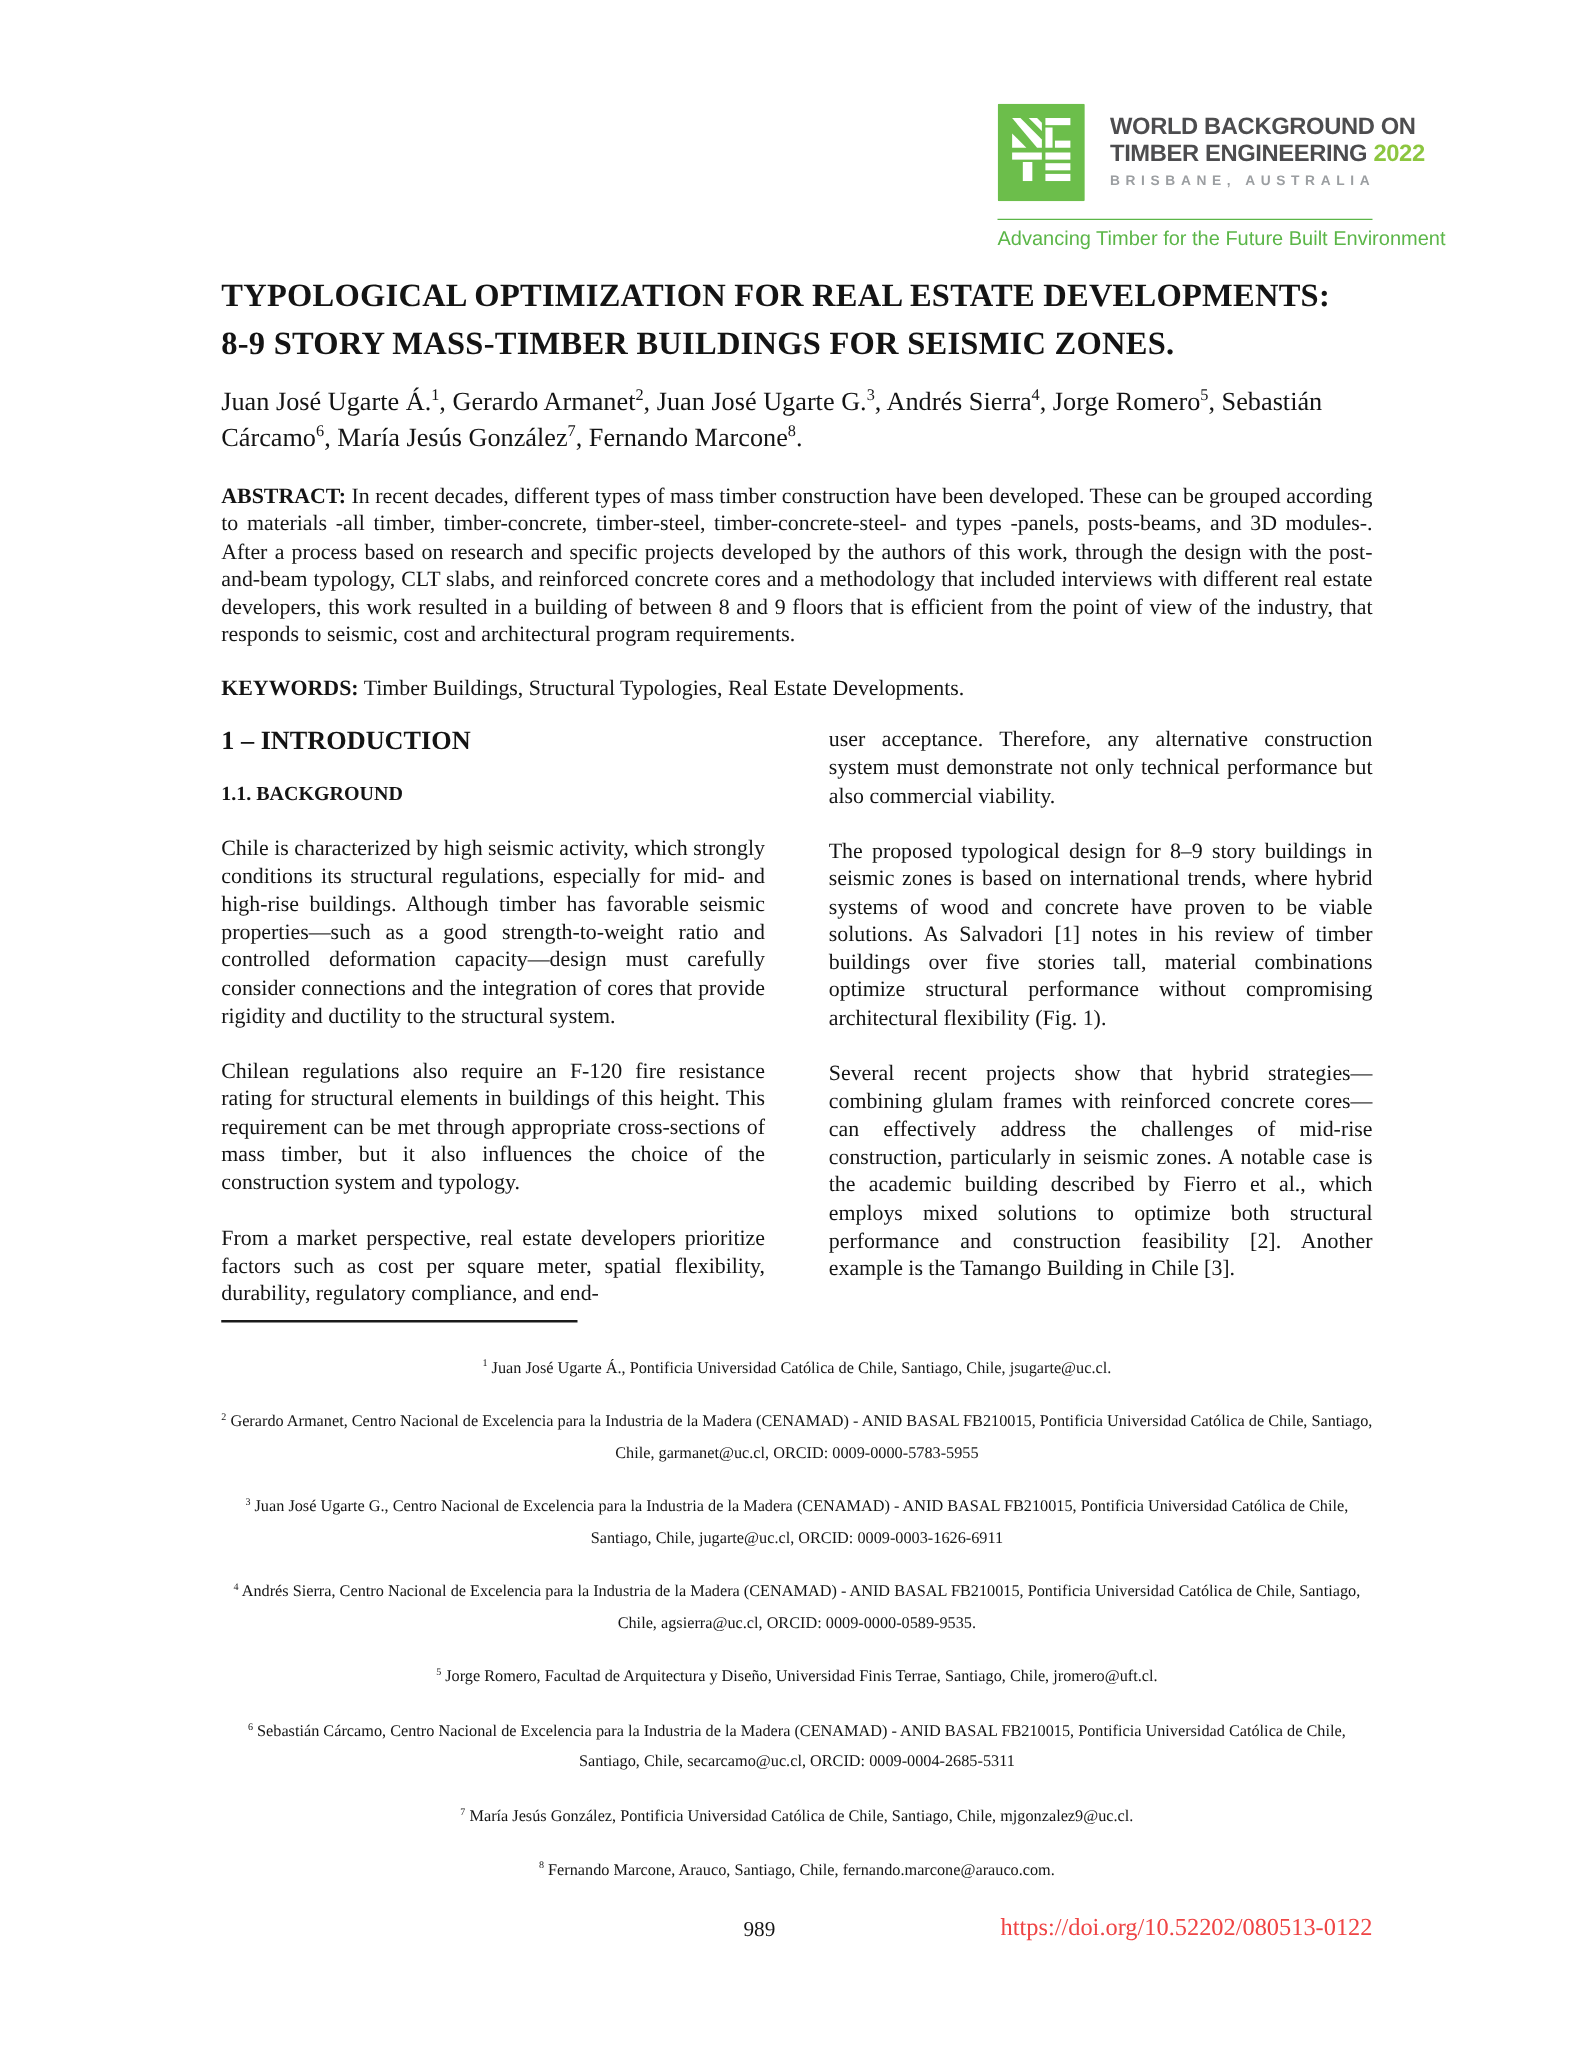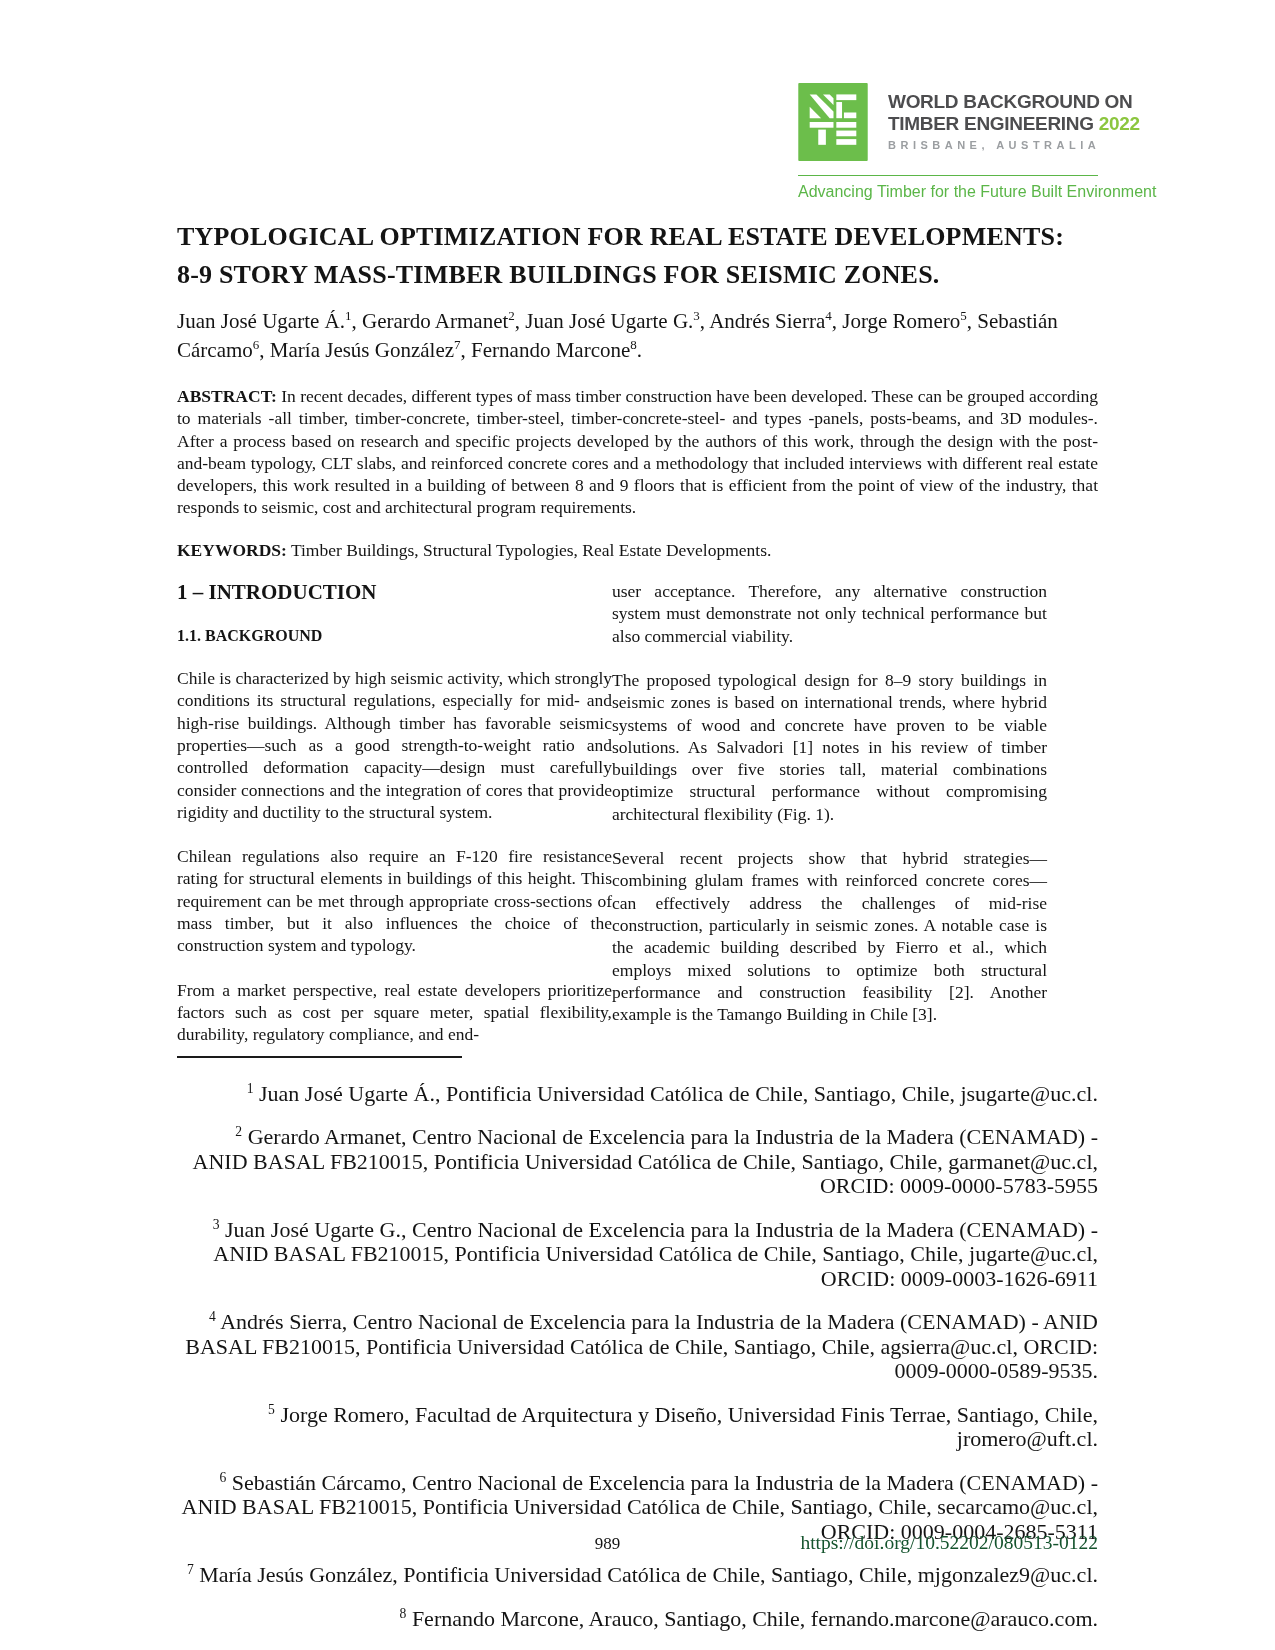--- a/index.html
+++ b/index.html
@@ -46,35 +46,35 @@
 
   .paper-title { margin: 0; font-size: 26px; line-height: 38px; font-weight: 700; letter-spacing: 0.2px; }
   .paper-title .tline { display: block; }
 
   .authors { margin: 13px 0 0 0; font-size: 21px; line-height: 29px; }
   sup { font-size: 62%; line-height: 0; }
 
   .abstract, .keywords { margin: 20px 0 0 0; font-size: 17.5px; line-height: 22.3px; text-align: justify; }
   .keywords { margin-top: 20px; text-align: left; }
 
-  .cols { margin-top: 19px; display: flex; }
+  .cols { margin-top: 19px; display: flex; gap: 51px; }
   .col { width: 435px; font-size: 17.5px; line-height: 22.3px; text-align: justify; }
   .col p { margin: 0 0 22px 0; }
   .col p:last-child { margin-bottom: 0; }
 
   .h-sec { margin: 1px 0 0 0; font-size: 21px; line-height: 23px; font-weight: 700; }
   .h-sub { margin: 21px 0 21px 0; font-size: 16px; line-height: 21px; font-weight: 700; }
 
   .fn-rule { margin: 10px 0 24px 0; width: 285px; border-top: 2px solid #1a1a1a; }
-  .footnotes p { margin: 0 0 19px 0; font-size: 22px; line-height: 24.5px; text-align: right; }
+  .footnotes p { margin: 0 0 19px 0; font-size: 13px; line-height: 24.5px; text-align: center; }
 
   
   .page-footer { position: absolute; left: 177px; top: 1534px; width: 921px; height: 32px; }
   .page-num { position: absolute; left: calc(50% - 30px); transform: translateX(-50%); font-size: 17px; }
-  .doi { position: absolute; right: 0; top: -2px; font-size: 19.5px; color: #14532d; text-decoration: none; }
+  .doi { position: absolute; right: 0; top: -2px; font-size: 19.5px; color: #ef4444; text-decoration: none; }
 </style>
 </head>
 <body>
 
 <div class="page" style="--logo-green: #6cbe4b; --year-green: #8cc63f; --tagline-green: #5bb648; --brand-gray: #4d4d4f; --location-gray: #9b9ea1;">
 
   <header class="brand">
     <div class="brand-row">
       <div class="logo-mark">
         <svg viewBox="0 0 73 82" xmlns="http://www.w3.org/2000/svg" aria-hidden="true">

